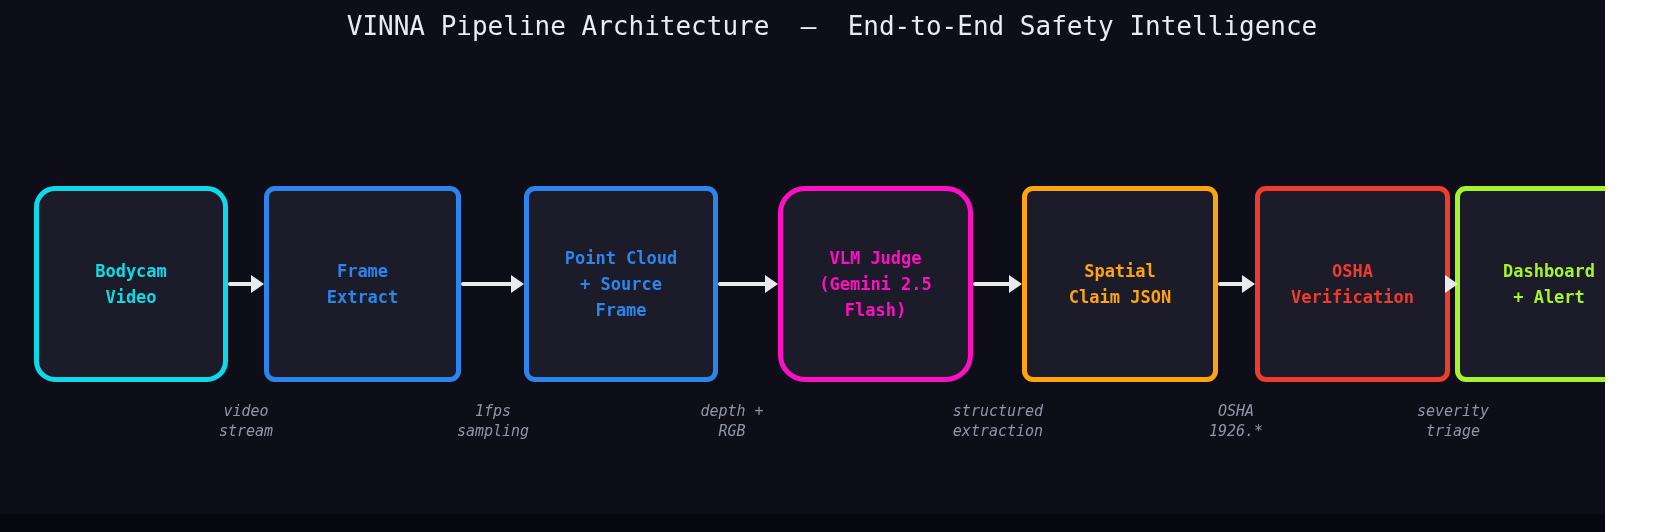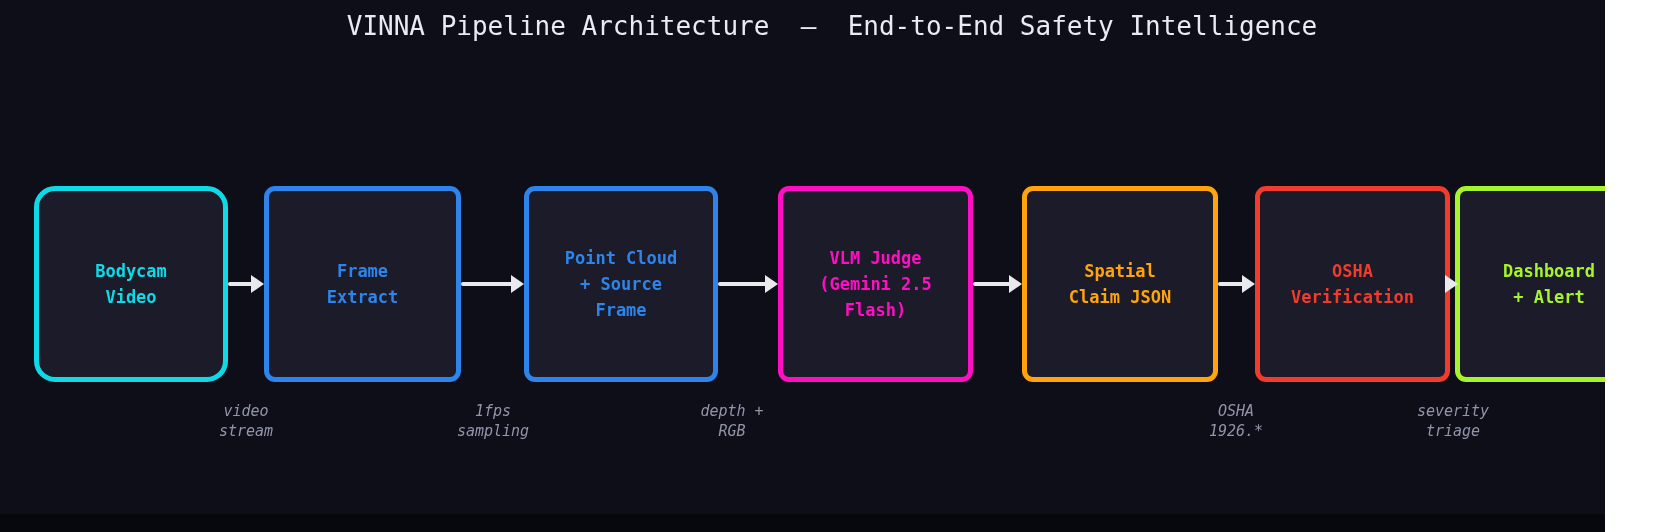--- a/index.html
+++ b/index.html
@@ -93,21 +93,21 @@
   </div>
   <div class="node" style="left: 264px; width: 197px; border-color: rgb(45, 132, 234); color: rgb(45, 132, 234);">
     <span class="node-label">Frame
 Extract</span>
   </div>
   <div class="node" style="left: 524px; width: 194px; border-color: rgb(45, 132, 234); color: rgb(45, 132, 234);">
     <span class="node-label">Point Cloud
 + Source
 Frame</span>
   </div>
-  <div class="node" style="left: 778px; width: 195px; border-color: rgb(255, 15, 195); color: rgb(255, 15, 195);">
+  <div class="node" style="left: 778px; width: 195px; border-color: rgb(255, 15, 195); color: rgb(255, 15, 195); border-radius: 27px;">
     <span class="node-label">VLM Judge
 (Gemini 2.5
 Flash)</span>
   </div>
   <div class="node" style="left: 1022px; width: 196px; border-color: rgb(255, 164, 15); color: rgb(255, 164, 15);">
     <span class="node-label">Spatial
 Claim JSON</span>
   </div>
   <div class="node" style="left: 1255px; width: 195px; border-color: rgb(241, 59, 44); color: rgb(241, 59, 44);">
     <span class="node-label">OSHA
@@ -142,19 +142,21 @@
 
     <i class="head"></i>
   </div>
 
   <div class="edge-label" style="left:246px;">video
 stream</div>
   <div class="edge-label" style="left:493px;">1fps
 sampling</div>
   <div class="edge-label" style="left:732px;">depth +
 RGB</div>
+  <div class="edge-label" style="left:998px;">structured
+extraction</div>
   <div class="edge-label" style="left:1236px;">OSHA
 1926.*</div>
   <div class="edge-label" style="left:1453px;">severity
 triage</div>
 
   <div class="footer-strip"></div>
 </div>
 
 </body></html>

